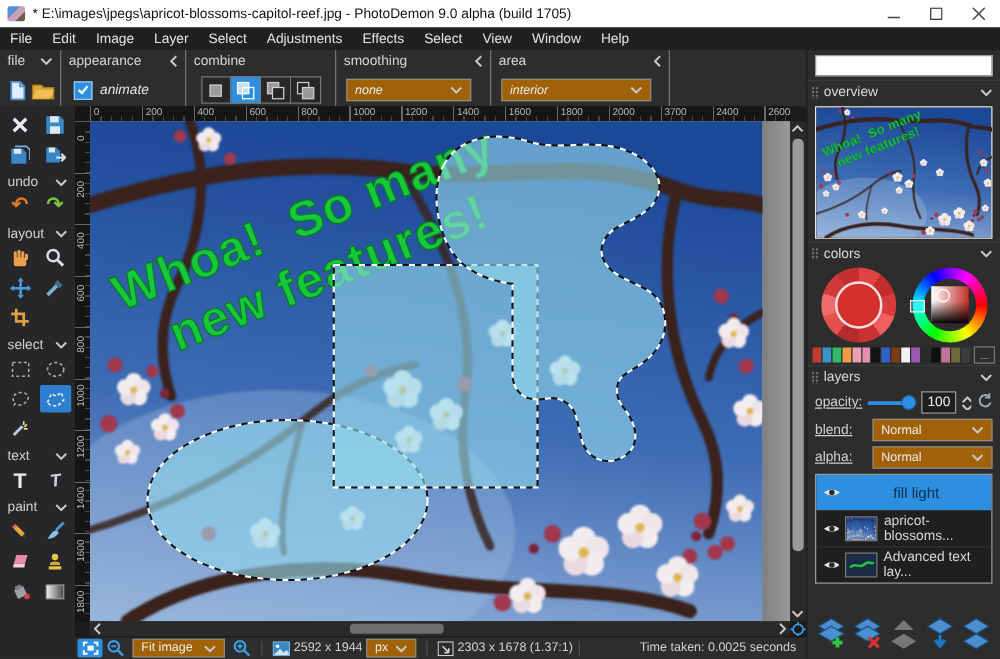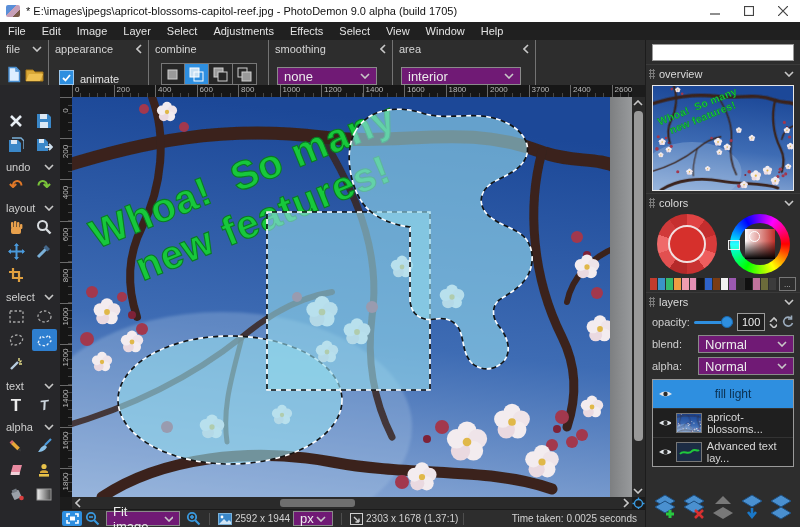--- a/index.html
+++ b/index.html
@@ -16,34 +16,34 @@
   
   #menubar{position:absolute;left:0;top:22px;width:800px;height:18px;background:#202020;display:flex;align-items:center;}
   .menu-items{display:flex;height:100%;}
   .menu-item{color:#e4e4e4;font-size:11px;padding:0 8px;display:flex;align-items:center;}
   
   #optionsbar{position:absolute;left:0;top:40px;width:645px;height:45px;background:#2d2d2d;display:flex;}
   .opt-sec{position:relative;height:100%;border-left:1px solid #737373;box-sizing:border-box;}
   .opt-sec:first-child{border-left:none;}
   .opt-head{height:16px;display:flex;align-items:center;padding:1px 6px 0 6px;color:#d6d6d6;font-size:11px;}
   .opt-head .sp{flex:1;}
-  .opt-body{display:flex;align-items:flex-end;padding:2px 4px;height:26px;}
+  .opt-body{display:flex;align-items:center;padding:2px 4px;height:26px;font-style:italic;}
   .chev{stroke:#c8c8c8;stroke-width:1.6;fill:none;}
-  .dd{display:flex;align-items:center;background:#701a75;border:1px solid #8a8a8a;color:#ececec;
-      font-size:13px;height:18px;padding:0 6px;box-sizing:border-box;}
+  .dd{display:flex;align-items:center;background:#a16207;border:1px solid #8a8a8a;color:#ececec;
+      font-size:10px;height:18px;padding:0 6px;box-sizing:border-box;}
   .dd .sp{flex:1;}
   .combine-btn{width:24px;height:22px;display:flex;align-items:center;justify-content:center;
       border:1px solid #777;border-left:none;background:#262626;box-sizing:border-box;}
   .combine-btn.first{border-left:1px solid #777;}
   .combine-btn.active{background:#2e8fe0;}
   .cb-sq{stroke:#cfcfcf;fill:#9a9a9a;}
   
   .chk{width:13px;height:13px;background:#2e8fe0;border:1px solid #9cc8ee;display:flex;align-items:center;justify-content:center;margin-right:6px;}
   
-  #toolbox{position:absolute;left:0;top:85px;width:60px;height:442px;background:#27272a;display:flex;flex-direction:column;padding-top:3px;box-sizing:border-box;justify-content:center;}
+  #toolbox{position:absolute;left:0;top:85px;width:60px;height:442px;background:#27272a;display:flex;flex-direction:column;padding-top:3px;box-sizing:border-box;}
   .tb-row{display:flex;justify-content:space-around;margin:1px 2px;}
   .tool{width:25px;height:22px;display:flex;align-items:center;justify-content:center;border-radius:2px;}
   .tool.active{background:#2e7fd0;}
   .tb-label{display:flex;align-items:center;color:#cfcfcf;font-size:11px;padding:1px 6px;margin-top:3px;}
   .tb-label .sp{flex:1;}
   .glyph-tool{font-size:16px;font-weight:bold;line-height:1;}
   
   #canvas-area{position:absolute;left:60px;top:85px;width:585px;height:442px;background:#1c1c1c;}
   #ruler-corner{position:absolute;left:0;top:0;width:12px;height:12px;background:#161616;}
   #ruler-top{position:absolute;left:12px;top:0;width:560px;height:12px;background:#161616;overflow:hidden;
@@ -96,21 +96,21 @@
   #wheel-hue{background:conic-gradient(from 90deg,#f00,#ff0,#0f0,#0ff,#00f,#f0f,#f00);}
   #wheel-hue .hole{position:absolute;left:9px;top:9px;width:42px;height:42px;border-radius:50%;background:#2d2d2d;}
   #sv-box{position:absolute;left:15px;top:15px;width:30px;height:30px;
       background:linear-gradient(to top,#000,rgba(0,0,0,0) 60%),linear-gradient(to right,#fff,#c03028);}
   #sv-dot{position:absolute;left:19px;top:17px;width:9px;height:9px;border:1.5px solid #fff;border-radius:50%;}
   #hue-notch{position:absolute;left:-2px;top:26px;width:10px;height:8px;border:1.5px solid #eee;background:rgba(255,255,255,.15);}
   #swatch-row{height:16px;display:flex;align-items:center;padding:0 4px;gap:1px;}
   .swatch{width:8px;height:12px;}
   #swatch-more{width:18px;height:12px;border:1px solid #777;color:#ccc;font-size:8px;display:flex;align-items:center;justify-content:center;margin-left:2px;}
   .ly-row{height:22px;display:flex;align-items:center;padding:0 6px;color:#cfcfcf;font-size:11px;gap:4px;}
-  .ly-row .lab{width:42px;}
+  .ly-row .lab{width:42px;text-decoration:underline;}
   .slider{position:relative;width:46px;height:12px;}
   .slider .track{position:absolute;left:0;top:5px;width:100%;height:3px;background:#2e8fe0;border-radius:2px;}
   .slider .thumb{position:absolute;right:0;top:0;width:12px;height:12px;border-radius:50%;background:#2e8fe0;border:1px solid #1a6ab0;box-sizing:border-box;}
   .numbox{width:30px;height:16px;border:1px solid #9a9a9a;background:#1e1e1e;color:#ececec;font-size:11px;
       display:flex;align-items:center;justify-content:center;}
   .spin{display:flex;flex-direction:column;justify-content:center;gap:1px;}
   #layer-list{margin:2px 6px;border:1px solid #9a9a9a;background:#1f1f1f;height:86px;display:flex;flex-direction:column;}
   .layer-item{flex:1;display:flex;align-items:center;gap:5px;padding:0 5px;color:#d8d8d8;font-size:11px;border-top:1px solid #333;}
   .layer-item:first-child{border-top:none;}
   .layer-item.selected{background:#2e8fe0;color:#0b3050;border-top:none;justify-content:space-between;}
@@ -524,21 +524,21 @@
           <use href="#chev-d"></use>
         </svg>
     </div>
     <div class="tb-row">
       <span class="tool glyph-tool" style="color:#ececec;font-size:17px">T</span>
       <span class="tool">
           <span class="glyph-tool" style="color:#cdd6de;font-style:italic;font-size:14px;transform:rotate(-8deg)">T</span>
         </span>
     </div>
     <div class="tb-label">
-      <span>alpha</span>
+      <span>paint</span>
         <span class="sp"></span>
       <svg width="10" height="6" class="chev">
           <use href="#chev-d"></use>
         </svg>
     </div>
     <div class="tb-row">
       <span class="tool">
           <svg width="17" height="17">
             <g transform="rotate(45 8 8)">
               <rect x="3" y="6.5" width="9" height="3.6" fill="#e8a838"></rect>

